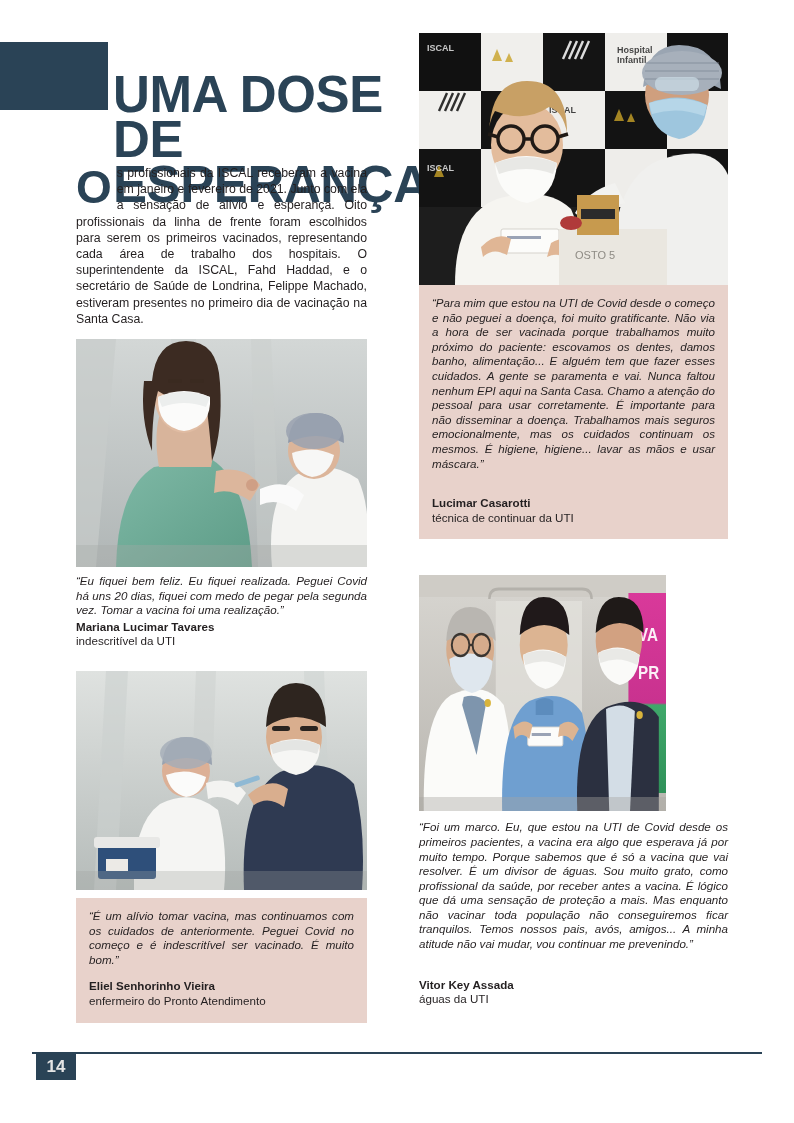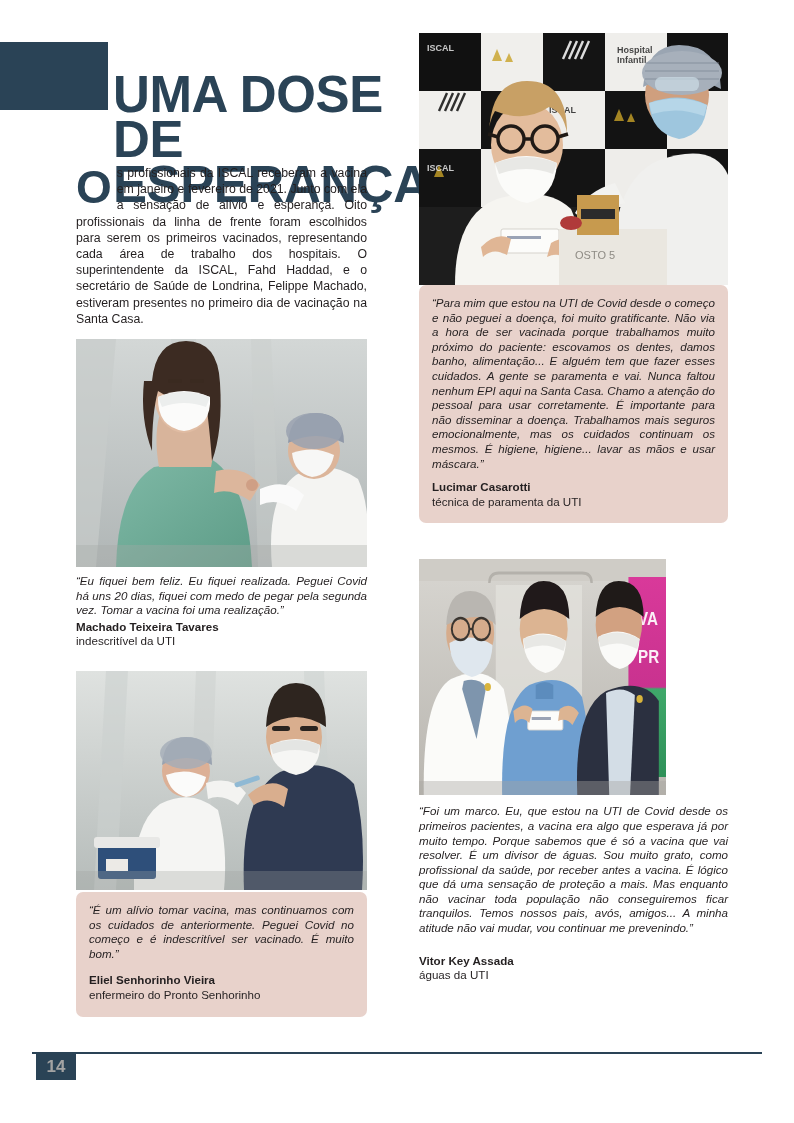--- a/index.html
+++ b/index.html
@@ -92,21 +92,20 @@
   .caption .person {
     font-weight: bold;
     margin: 2px 0 0 0;
   }
   .caption .role {
     margin: 0;
   }
   .caption.tinted {
     background: #e8d2cb;
     padding: 11px 13px 14px 13px;
-    border-radius: 7px;
   }
   .caption.plain {
     padding: 7px 0 0 0;
   }
 
   
   #footer-rule {
     position: absolute;
     left: 32px;
     top: 1052px;
@@ -114,21 +113,21 @@
     height: 2px;
     background: #2a4356;
   }
   #page-number-box {
     position: absolute;
     left: 36px;
     top: 1053px;
     width: 40px;
     height: 27px;
     background: #2a4356;
-    color: #a3a3a3;
+    color: #e5e5e5;
     font-size: 17px;
     font-weight: bold;
     display: flex;
     align-items: center;
     justify-content: center;
   }
 </style>
 </head>
 <body>
 
@@ -173,21 +172,21 @@
       <path d="M212 104 q2 -30 28 -30 q28 0 28 30 q-28 -14 -56 0 z" fill="#8f98a8"></path>
       <ellipse cx="238" cy="92" rx="28" ry="18" fill="#9aa2b0" opacity=".85"></ellipse>
       <path d="M216 114 q22 -8 42 2 q-4 20 -22 22 q-18 -4 -20 -24 z" fill="#f7f7f6"></path>
       <path d="M184 150 q26 -12 44 6 l-8 16 q-18 -14 -36 -6 z" fill="#fafafa"></path>
       <rect x="0" y="206" width="291" height="22" fill="#a6a9a6" opacity=".35"></rect>
     </svg>
   </div>
 
   <div class="caption plain">
     <p class="quote">“Eu fiquei bem feliz. Eu fiquei realizada. Peguei Covid há uns 20 dias, fiquei com medo de pegar pela segunda vez. Tomar a vacina foi uma realização.”</p>
-    <p class="person">Machado Teixeira Tavares</p>
+    <p class="person">Mariana Lucimar Tavares</p>
     <p class="role">indescritível da UTI</p>
   </div>
 
   <div class="photo" style="width:291px;height:219px;margin-top:22px;">
     <svg viewBox="0 0 291 219" preserveAspectRatio="none" aria-hidden="true">
       <defs>
         <linearGradient id="gw2" x1="0" y1="0" x2="0" y2="1">
           <stop offset="0" stop-color="#dfe2e0"></stop>
             <stop offset="1" stop-color="#b6bcba"></stop>
         </linearGradient>
@@ -214,24 +213,24 @@
       <path d="M130 112 q26 -8 40 10 l-8 12 q-16 -12 -30 -6 z" fill="#f3f3f1"></path>
       <rect x="158" y="112" width="26" height="5" rx="2" fill="#8fb9d4" transform="rotate(-18 158 112)"></rect>
 
       <rect x="22" y="174" width="58" height="34" rx="3" fill="#2e4f7a"></rect>
       <rect x="18" y="166" width="66" height="11" rx="3" fill="#e8e8e6"></rect>
       <rect x="30" y="188" width="22" height="12" fill="#eceae6"></rect>
       <rect x="0" y="200" width="291" height="19" fill="#9fa39f" opacity=".3"></rect>
     </svg>
   </div>
 
-  <div class="caption tinted" style="margin-top:2px;">
+  <div class="caption tinted" style="margin-top:8px;">
     <p class="quote">“É um alívio tomar vacina, mas continuamos com os cuidados de anteriormente. Peguei Covid no começo e é indescritível ser vacinado. É muito bom.”</p>
     <p class="person" style="margin-top:12px;">Eliel Senhorinho Vieira</p>
-    <p class="role">enfermeiro do Pronto Senhorinho</p>
+    <p class="role">enfermeiro do Pronto Atendimento</p>
   </div>
 
 </div>
 
 <div id="col-right">
 
   <div class="photo" style="width:309px;height:252px;">
     <svg viewBox="0 0 309 252" preserveAspectRatio="none" aria-hidden="true">
       <rect width="309" height="252" fill="#1d1d1d"></rect>
 
@@ -305,22 +304,22 @@
       <rect x="140" y="196" width="108" height="56" fill="#eae7e0"></rect>
       <rect x="158" y="162" width="42" height="40" fill="#c79a4e"></rect>
       <rect x="162" y="176" width="34" height="10" fill="#2b2b2b"></rect>
       <text x="156" y="226" font-family="Liberation Sans" font-size="11" fill="#8e8b84">OSTO 5</text>
       <ellipse cx="152" cy="190" rx="11" ry="7" fill="#b03a3a"></ellipse>
     </svg>
   </div>
 
   <div class="caption tinted">
     <p class="quote">“Para mim que estou na UTI de Covid desde o começo e não peguei a doença, foi muito gratificante. Não via a hora de ser vacinada porque trabalhamos muito próximo do paciente: escovamos os dentes, damos banho, alimentação... E alguém tem que fazer esses cuidados. A gente se paramenta e vai. Nunca faltou nenhum EPI aqui na Santa Casa. Chamo a atenção do pessoal para usar corretamente. É importante para não disseminar a doença. Trabalhamos mais seguros emocionalmente, mas os cuidados continuam os mesmos. É higiene, higiene... lavar as mãos e usar máscara.”</p>
-    <p class="person" style="margin-top:9px;">Lucimar Casarotti</p>
-    <p class="role">técnica de paramenta da UTI</p>
+    <p class="person" style="margin-top:25px;">Lucimar Casarotti</p>
+    <p class="role">técnica de continuar da UTI</p>
   </div>
 
   <div class="photo" style="width:247px;height:236px;margin-top:36px;">
     <svg viewBox="0 0 309 236" preserveAspectRatio="none" aria-hidden="true">
       <defs>
         <linearGradient id="gbg3" x1="0" y1="0" x2="0" y2="1">
           <stop offset="0" stop-color="#d8d6d1"></stop>
             <stop offset="1" stop-color="#b9b6b0"></stop>
         </linearGradient>
         <linearGradient id="gbanner" x1="0" y1="0" x2="0" y2="1">
@@ -371,20 +370,20 @@
       <path d="M221 58 q2 -36 29 -36 q31 0 31 36 q-30 -20 -60 0 z" fill="#1f1a18"></path>
       <path d="M224 78 q27 -12 52 2 q-2 26 -25 30 q-25 -6 -27 -32 z" fill="#fafaf8"></path>
       <path d="M224 78 q27 -10 52 2 l-3 10 q-23 -10 -46 -2 z" fill="#e9e9e6"></path>
       <circle cx="276" cy="140" r="4" fill="#d9b43c"></circle>
       <rect x="0" y="222" width="309" height="14" fill="#a8a5a0" opacity=".4"></rect>
     </svg>
   </div>
 
   <div class="caption plain" style="padding-top:9px;">
     <p class="quote">“Foi um marco. Eu, que estou na UTI de Covid desde os primeiros pacientes, a vacina era algo que esperava já por muito tempo. Porque sabemos que é só a vacina que vai resolver. É um divisor de águas. Sou muito grato, como profissional da saúde, por receber antes a vacina. É lógico que dá uma sensação de proteção a mais. Mas enquanto não vacinar toda população não conseguiremos ficar tranquilos. Temos nossos pais, avós, amigos... A minha atitude  não vai mudar, vou continuar me prevenindo.”</p>
-    <p class="person" style="margin-top:18px;">Vitor Key Assada</p>
+    <p class="person" style="margin-top:26px;">Vitor Key Assada</p>
     <p class="role">águas da UTI</p>
   </div>
 
 </div>
 
 <div id="footer-rule"></div>
 <div id="page-number-box">14</div>
 
 </body></html>

